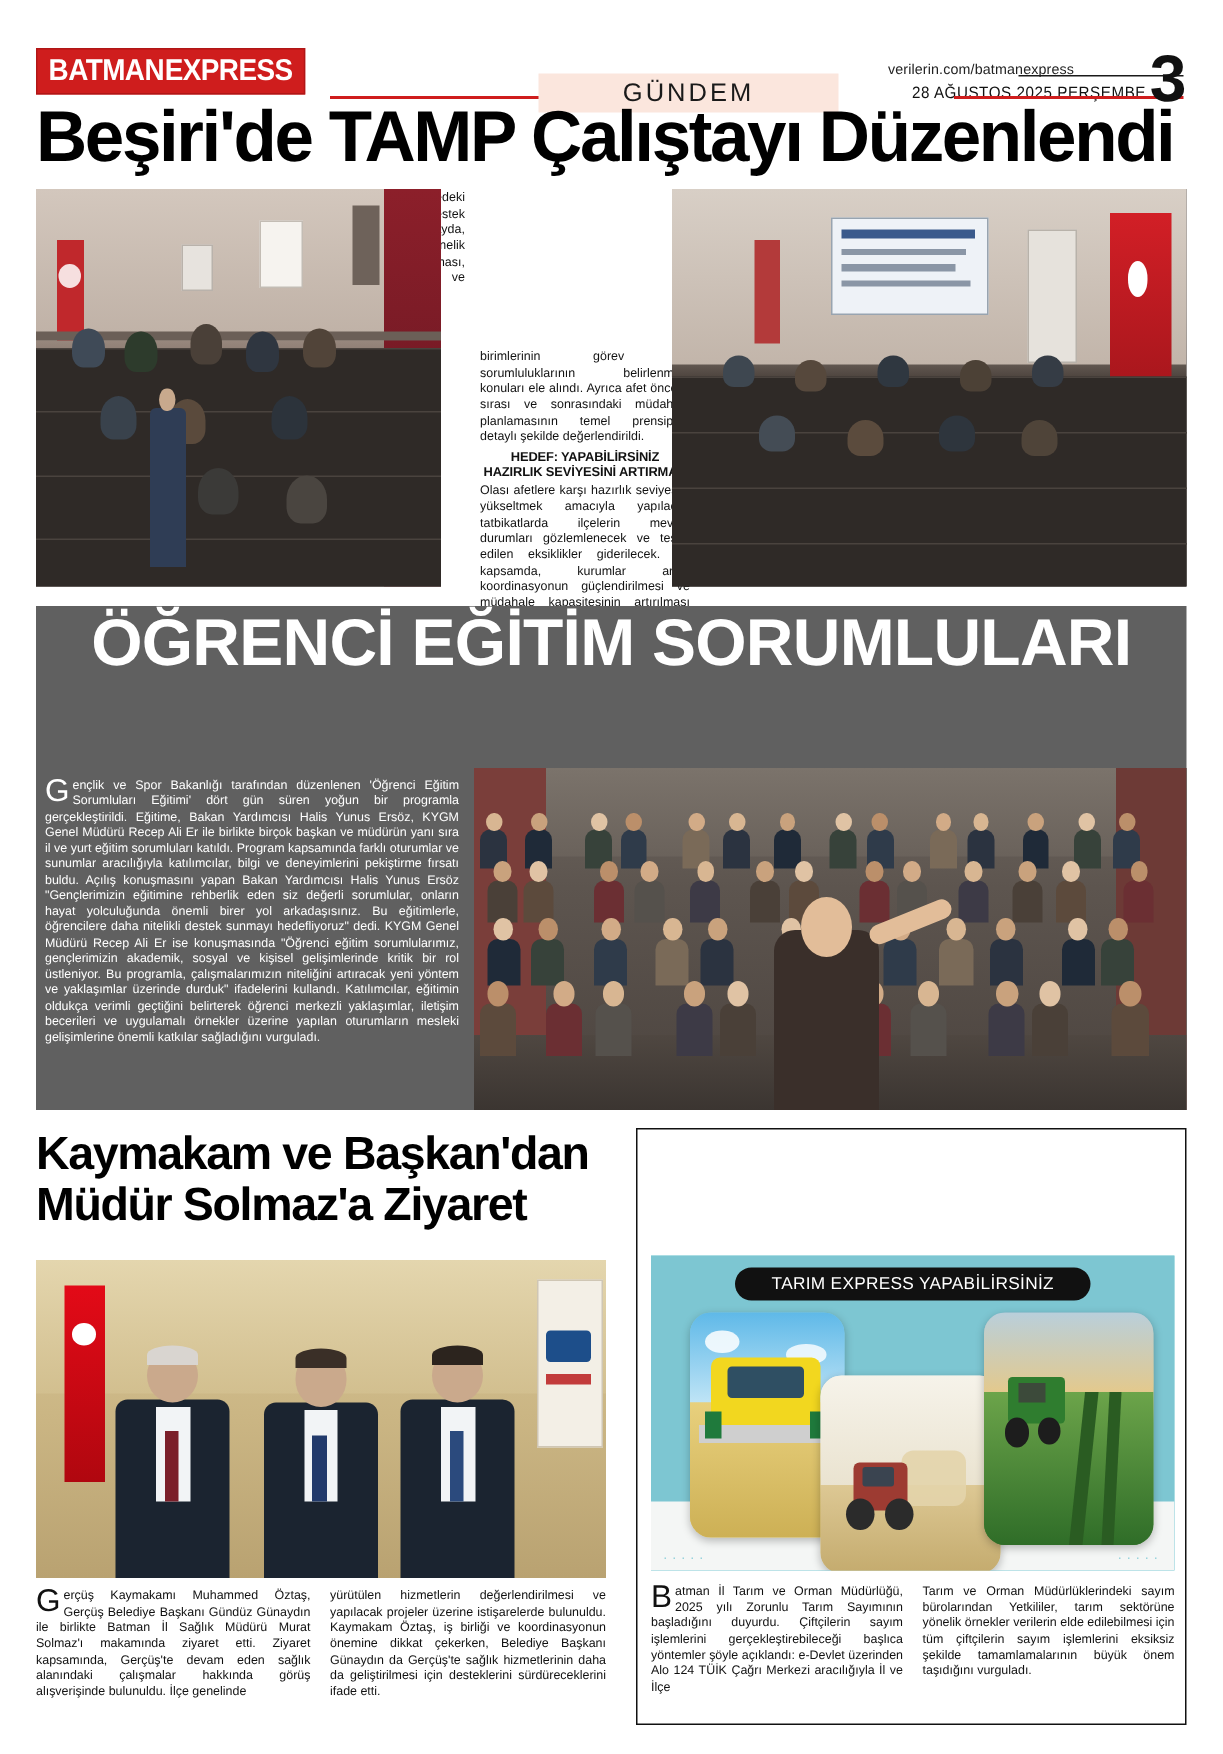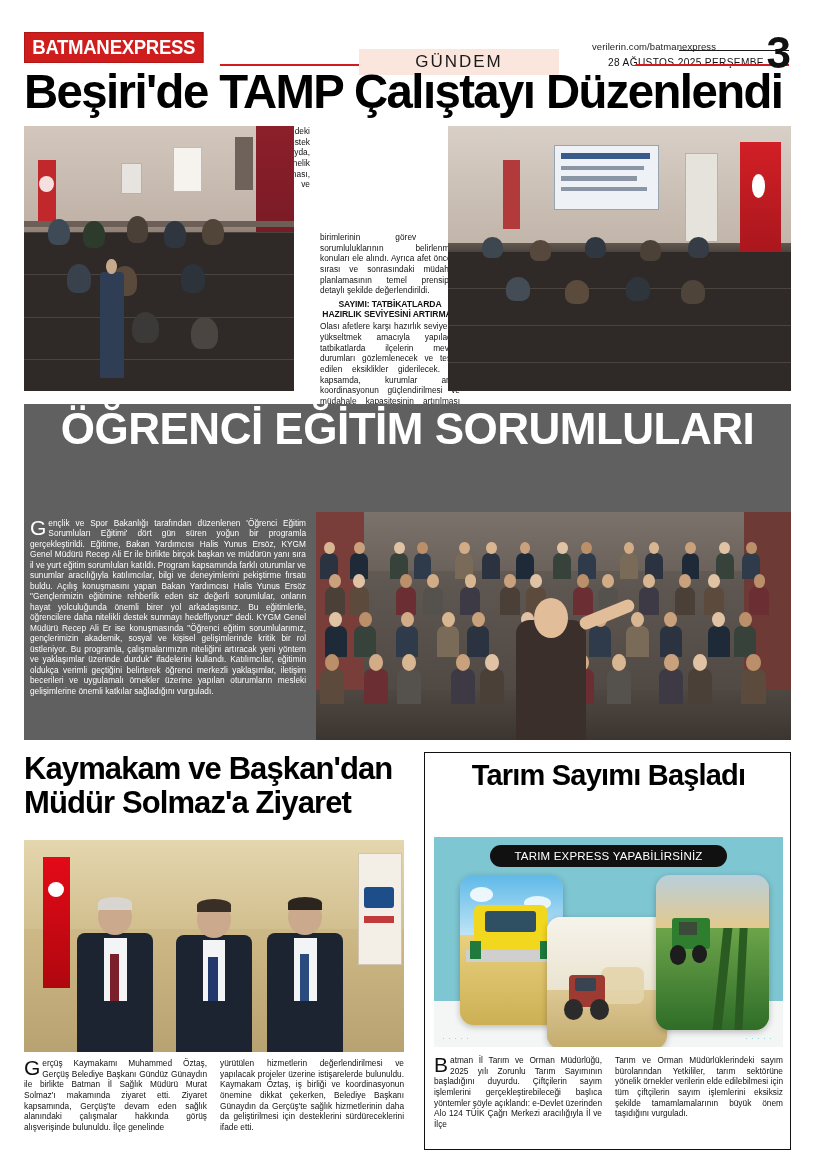--- a/index.html
+++ b/index.html
@@ -226,21 +226,21 @@
   <div class="headline1">Beşiri'de TAMP Çalıştayı Düzenlendi</div>
 
   <div class="a1">
     <div class="col c1">
       <span class="dropcap">B</span><span>atman Afet ve Acil Durum İl Müdürlüğü koordinesinde, 2025 yılı eğitim planı kapsamında Beşiri ilçesinde önemli bir çalıştay gerçekleştirildi. Beşiri Kaymakamlığı Halk Kütüphanesi Konferans Salo-</span>
     </div>
     <div class="col c2">nu'nda yapılan çalıştaya, ilçedeki kurum amirleri ile ana ve destek çözüm ortakları katıldı. Çalıştayda, afet ve acil durumlara yönelik müdahale planlarının hazırlanması, afet çalışma grupları ve koordinasyon</div>
     <div class="col c3">
       <div style="height:106px"></div>
       <div>birimlerinin görev ve sorumluluklarının belirlenmesi konuları ele alındı. Ayrıca afet öncesi, sırası ve sonrasındaki müdahale planlamasının temel prensipleri detaylı şekilde değerlendirildi.</div>
-      <div class="subhead">SAYIMI: TATBİKATLARDA</div>
+      <div class="subhead">HEDEF: YAPABİLİRSİNİZ</div>
       <div class="subhead" style="margin-top:-2px">HAZIRLIK SEVİYESİNİ ARTIRMAK</div>
       <div>Olası afetlere karşı hazırlık seviyesini yükseltmek amacıyla yapılacak tatbikatlarda ilçelerin mevcut durumları gözlemlenecek ve tespit edilen eksiklikler giderilecek. Bu kapsamda, kurumlar arası koordinasyonun güçlendirilmesi ve müdahale kapasitesinin artırılması için yapılan çalışmaların önemine dikkat çekildi.</div>
     </div>
   </div>
 
   <div class="photo1">
     <div class="ph aud-bg"></div>
     <div style="position:absolute;left:0;top:0;width:100%;height:38%;background:linear-gradient(#d3c7bd,#bfb1a6);"></div>
     <div class="banner-red" style="left:5%;top:13%;width:7%;height:25%;"></div>
     <div style="position:absolute;left:5.6%;top:19%;width:5.5%;height:6%;background:#fff;opacity:.85;border-radius:50%;"></div>
@@ -452,21 +452,20 @@
 
   <div class="a3">
     <div class="col c1">
       <span class="dropcap">G</span><span>erçüş Kaymakamı Muhammed Öztaş, Gerçüş Belediye Başkanı Gündüz Günaydın ile birlikte Batman İl Sağlık Müdürü Murat Solmaz'ı makamında ziyaret etti. Ziyaret kapsamında, Gerçüş'te devam eden sağlık alanındaki çalışmalar hakkında görüş alışverişinde bulunuldu. İlçe genelinde</span>
     </div>
     <div class="col c2">yürütülen hizmetlerin değerlendirilmesi ve yapılacak projeler üzerine istişarelerde bulunuldu. Kaymakam Öztaş, iş birliği ve koordinasyonun önemine dikkat çekerken, Belediye Başkanı Günaydın da Gerçüş'te sağlık hizmetlerinin daha da geliştirilmesi için desteklerini sürdüreceklerini ifade etti.</div>
   </div>
 
   <div class="box4">
     <div class="headline4">
-      <div>Tarım Sayımı Başladı</div>
     </div>
 
     <div class="photo5">
       <div class="ph agri-bg"></div>
       <div style="position:absolute;left:0;bottom:0;width:100%;height:22%;background:#f4f6f5;"></div>
       <div class="ribbon">TARIM EXPRESS YAPABİLİRSİNİZ</div>
 
       <div class="agri-card harv" style="left:26px;top:38px;width:103px;height:150px;">
         <div style="position:absolute;left:0;top:0;width:100%;height:40%;background:linear-gradient(#5fb9e8,#bfe4f6);"></div>
         <div style="position:absolute;left:10%;top:8%;width:22%;height:10%;background:#fff;border-radius:50%;opacity:.85;"></div>

